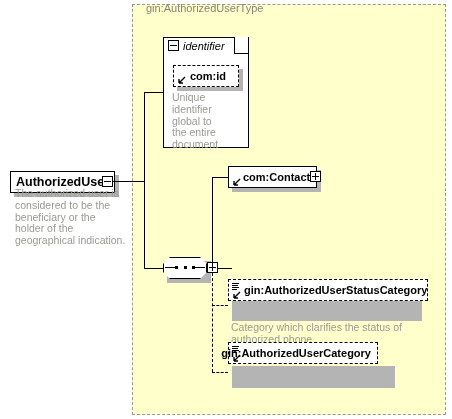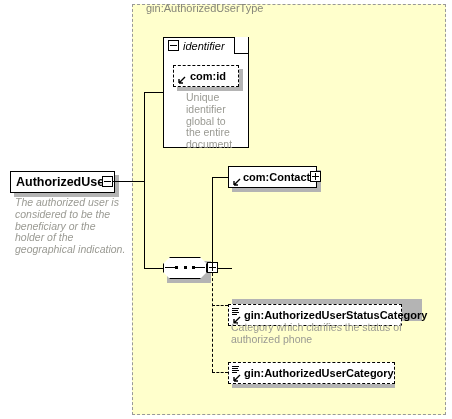--- a/index.html
+++ b/index.html
@@ -249,32 +249,32 @@
   <div class="toggle" style="left:168px; top:40px;"></div>
   <div class="attr-tab-label">identifier</div>
 
   <div class="shadow" style="left:177px; top:69px; width:66px; height:22px;"></div>
   <div class="node dashed" style="left:173px; top:65px; width:66px;">
     <svg class="ref-arrow" style="left:3px; top:10px;" viewBox="0 0 9 9">
       <path d="M8 1 L2 7 M2 7 L2 3 M2 7 L6 7" stroke="#000" stroke-width="1.4" fill="none"></path>
     </svg>
     <span style="padding-left:10px;">com:id</span>
   </div>
-  <div class="desc" style="left:186px; top:92px; width:62px;">Unique
+  <div class="desc" style="left:172px; top:92px; width:62px;">Unique
 identifier
 global to
 the entire
 document</div>
 
   <div class="shadow" style="left:14px; top:175px; width:105px; height:22px;"></div>
   <div class="node solid" style="left:10px; top:171px; width:105px; justify-content:center; font-size:12.5px;">
     <span>AuthorizedUser</span>
   </div>
   <div class="toggle" style="left:102px; top:176px;"></div>
-  <div class="desc" style="left:15px; top:197px; width:112px;font-style:italic;">The authorized user is
+  <div class="desc" style="left:15px; top:188px; width:112px;">The authorized user is
 considered to be the
 beneficiary or the
 holder of the
 geographical indication.</div>
 
   <div class="line h" style="left:113px; top:181px; width:31px;"></div>
   <div class="line v" style="left:144px; top:92px; height:89px;"></div>
   <div class="line h" style="left:144px; top:92px; width:19px;"></div>
   <div class="line v" style="left:144px; top:181px; height:87px;"></div>
   <div class="line h" style="left:144px; top:268px; width:20px;"></div>
@@ -302,37 +302,37 @@
   <div class="shadow" style="left:232px; top:170px; width:89px; height:22px;"></div>
   <div class="node solid" style="left:228px; top:166px; width:89px;">
     <svg class="ref-arrow" style="left:3px; top:11px;" viewBox="0 0 9 9">
       <path d="M8 1 L2 7 M2 7 L2 3 M2 7 L6 7" stroke="#000" stroke-width="1.4" fill="none"></path>
     </svg>
     <span style="padding-left:8px;">com:Contact</span>
   </div>
   <div class="toggle plus" style="left:310px; top:171px;"></div>
 
   <div class="shadow" style="left:232px; top:299px; width:190px; height:22px;"></div>
-  <div class="node dashed" style="left:228px; top:304px; width:174px;">
+  <div class="node dashed" style="left:228px; top:279px; width:200px;">
     <div class="lines-icon" style="left:3px; top:3px;">
       <i style="top:0; width:7px;"></i>
         <i style="top:2px; width:6px;"></i>
         <i style="top:4px; width:7px;"></i>
         <i style="top:6px; width:5px;"></i>
     </div>
     <svg class="ref-arrow" style="left:3px; top:11px;" viewBox="0 0 9 9">
       <path d="M8 1 L2 7 M2 7 L2 3 M2 7 L6 7" stroke="#000" stroke-width="1.4" fill="none"></path>
     </svg>
     <span style="padding-left:9px;">gin:AuthorizedUserStatusCategory</span>
   </div>
   <div class="desc" style="left:231px; top:322px; width:175px;">Category which clarifies the status of
 authorized phone</div>
 
   <div class="shadow" style="left:232px; top:366px; width:163px; height:22px;"></div>
-  <div class="node dashed" style="left:228px; top:362px; width:167px;">
+  <div class="node dashed" style="left:228px; top:342px; width:150px;justify-content:flex-end;">
     <div class="lines-icon" style="left:3px; top:3px;">
       <i style="top:0; width:7px;"></i>
         <i style="top:2px; width:6px;"></i>
         <i style="top:4px; width:7px;"></i>
         <i style="top:6px; width:5px;"></i>
     </div>
     <svg class="ref-arrow" style="left:3px; top:11px;" viewBox="0 0 9 9">
       <path d="M8 1 L2 7 M2 7 L2 3 M2 7 L6 7" stroke="#000" stroke-width="1.4" fill="none"></path>
     </svg>
     <span style="padding-left:9px;">gin:AuthorizedUserCategory</span>

